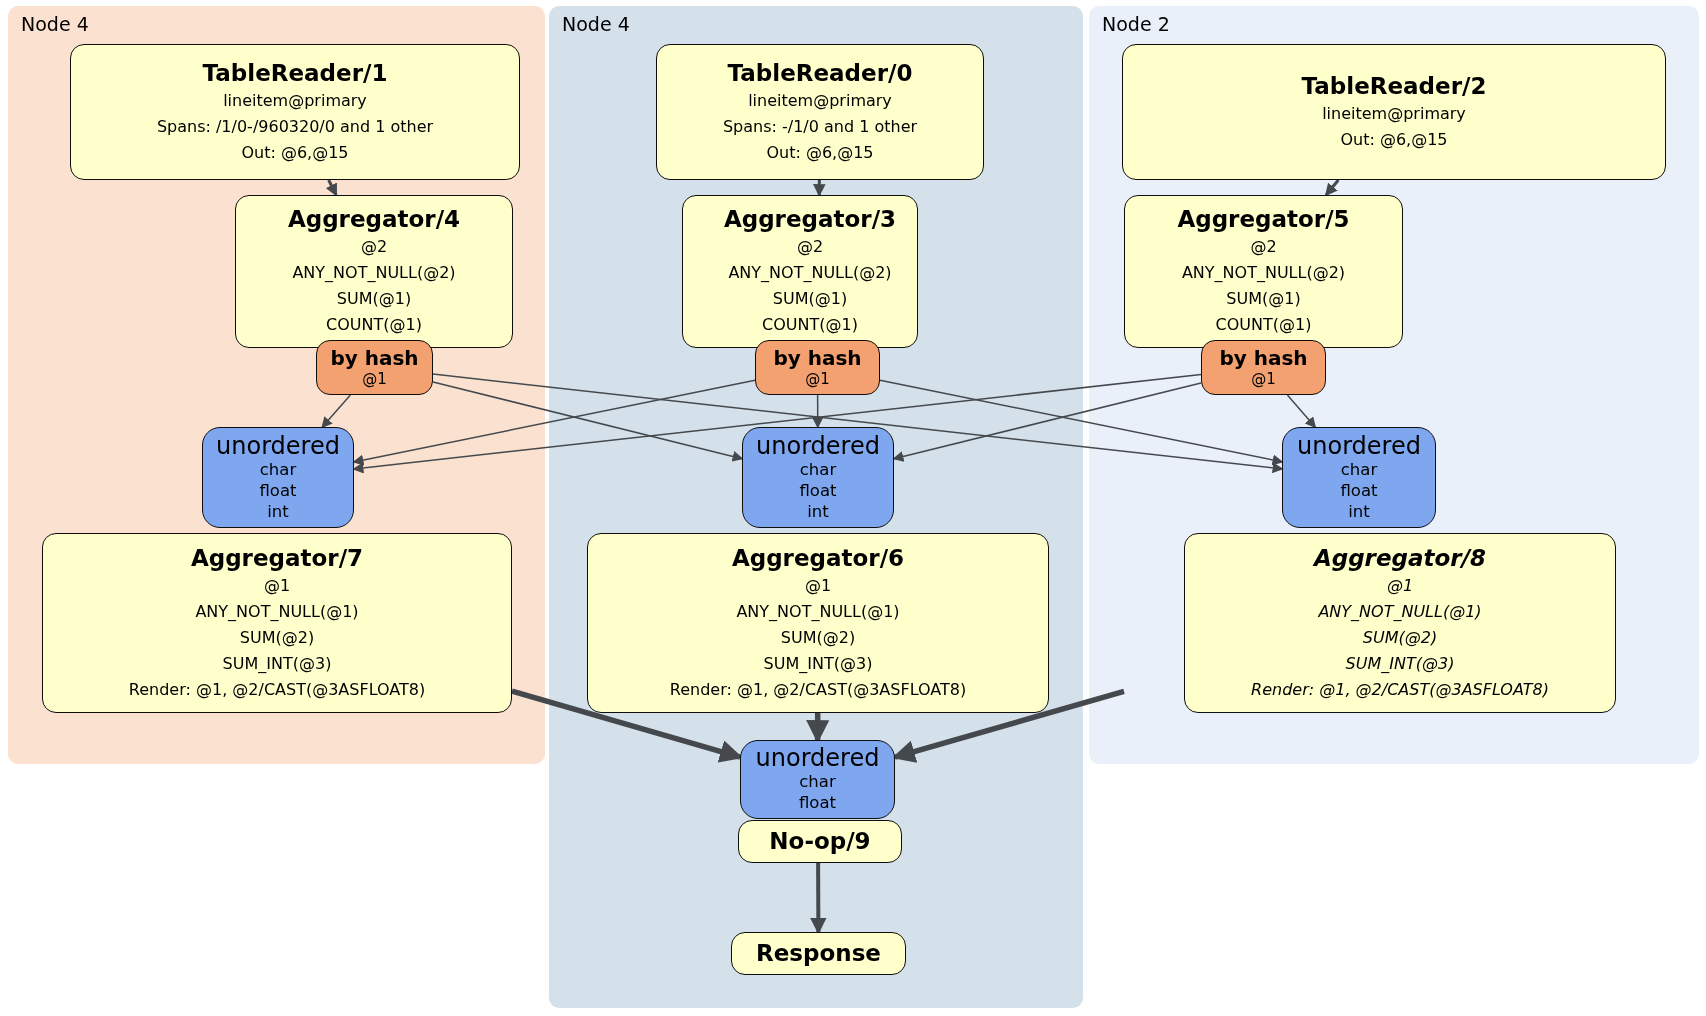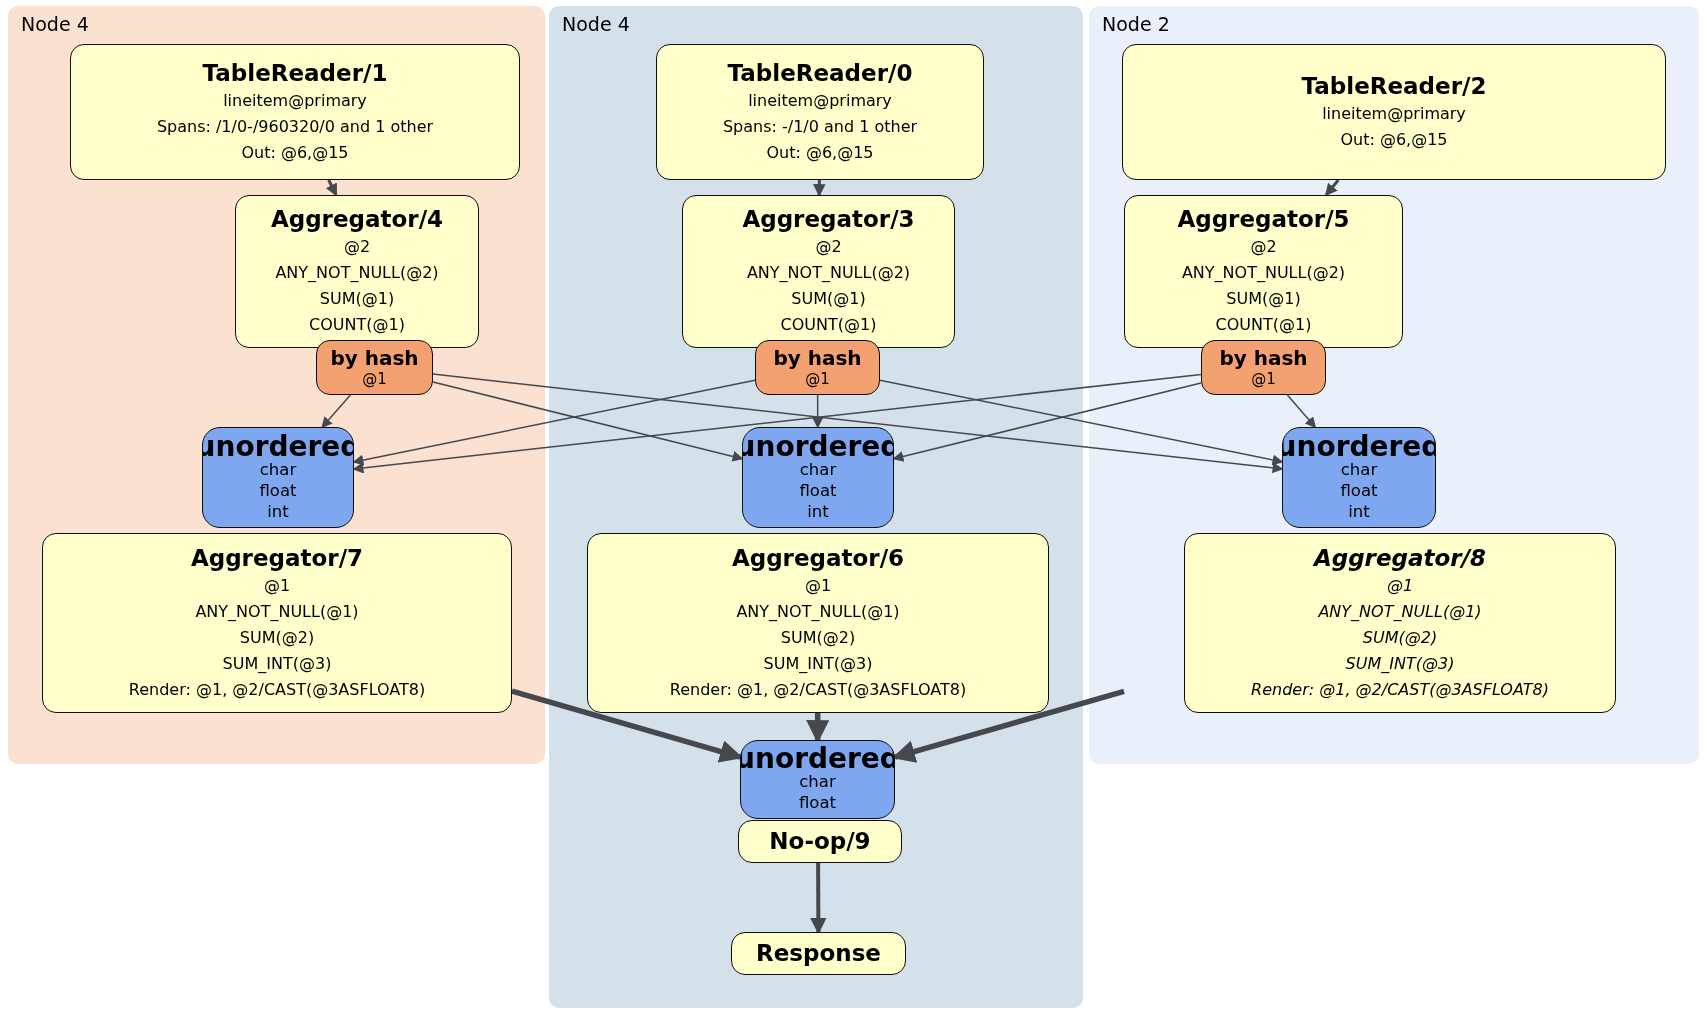--- a/index.html
+++ b/index.html
@@ -19,21 +19,21 @@
     justify-content:center;align-items:center;text-align:center;
     border:1.7px solid #0e0e0e;white-space:nowrap;overflow:hidden;
   }
   .box.processor{background:var(--proc,#ffffcc);border-radius:14px;}
   .box.router{background:var(--router,#f2a06e);border-radius:14px;}
   .box.sync{background:var(--sync,#7ca6ef);border-radius:18px;}
   .processor .bt{font-size:23px;font-weight:bold;line-height:29px;}
   .processor .bl{font-size:16px;line-height:26px;}
   .router .bt{font-size:20px;font-weight:bold;line-height:23px;}
   .router .bl{font-size:15px;line-height:19px;}
-  .sync .bt{font-size:28px;font-weight:bold;line-height:25px;}
+  .sync .bt{font-size:24px;font-weight:normal;line-height:25px;}
   .sync .bl{font-size:16.5px;line-height:21px;}
 </style>
 </head>
 <body>
 
 <div class="region" id="rg-node3" style="background: rgb(251, 225, 208);">
   <span class="rlabel">Node 4</span>
 </div>
 <div class="region" id="rg-node1" style="background: rgb(212, 225, 234);">
   <span class="rlabel">Node 4</span>
@@ -69,21 +69,21 @@
     <line x1="818.0959821428571" y1="863" x2="818.4040178571429" y2="932" stroke="#45494d" stroke-width="4" marker-end="url(#ah)"></line>
   </svg>
 
 <div id="nodes">
     <div class="box processor" style="left: 70px; top: 44px; width: 450px; height: 136px;">
       <div class="bt">TableReader/1</div>
       <div class="bl">lineitem@primary</div>
       <div class="bl">Spans: /1/0-/960320/0 and 1 other</div>
       <div class="bl">Out: @6,@15</div>
     </div>
-    <div class="box processor" style="left: 235px; top: 195px; width: 244px; height: 153px;">
+    <div class="box processor" style="left: 235px; top: 195px; width: 278px; height: 153px;">
       <div class="bt">Aggregator/4</div>
       <div class="bl">@2</div>
       <div class="bl">ANY_NOT_NULL(@2)</div>
       <div class="bl">SUM(@1)</div>
       <div class="bl">COUNT(@1)</div>
     </div>
     <div class="box router" style="left: 316px; top: 340px; width: 117px; height: 55px;">
       <div class="bt">by hash</div>
       <div class="bl">@1</div>
     </div>
@@ -100,21 +100,21 @@
       <div class="bl">SUM(@2)</div>
       <div class="bl">SUM_INT(@3)</div>
       <div class="bl">Render: @1, @2/CAST(@3ASFLOAT8)</div>
     </div>
     <div class="box processor" style="left: 656px; top: 44px; width: 328px; height: 136px;">
       <div class="bt">TableReader/0</div>
       <div class="bl">lineitem@primary</div>
       <div class="bl">Spans: -/1/0 and 1 other</div>
       <div class="bl">Out: @6,@15</div>
     </div>
-    <div class="box processor" style="left: 682px; top: 195px; width: 273px; height: 153px; padding-left: 20px;">
+    <div class="box processor" style="left: 682px; top: 195px; width: 236px; height: 153px; padding-left: 20px;">
       <div class="bt">Aggregator/3</div>
       <div class="bl">@2</div>
       <div class="bl">ANY_NOT_NULL(@2)</div>
       <div class="bl">SUM(@1)</div>
       <div class="bl">COUNT(@1)</div>
     </div>
     <div class="box router" style="left: 755px; top: 340px; width: 125px; height: 55px;">
       <div class="bt">by hash</div>
       <div class="bl">@1</div>
     </div>

